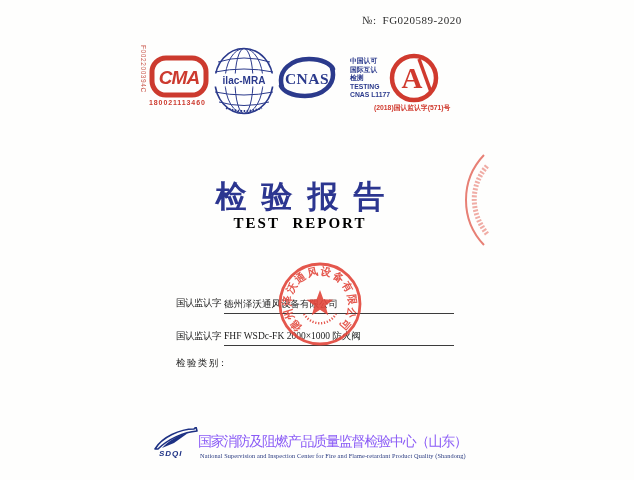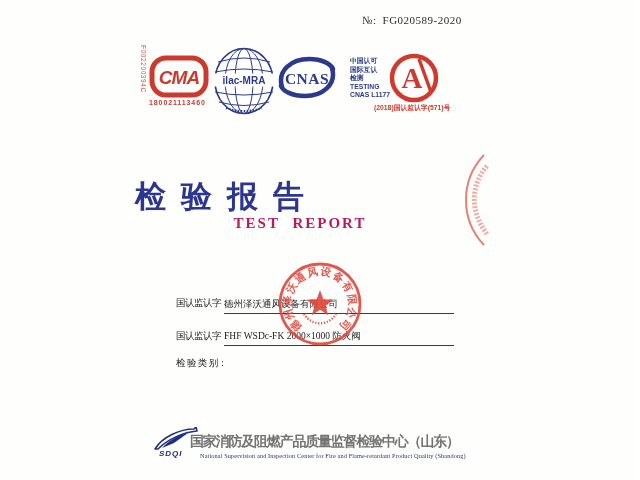--- a/index.html
+++ b/index.html
@@ -15,40 +15,40 @@
   .side-code{left:147px;top:45px;font-size:6.5px;color:#c9574c;transform:rotate(90deg);
              transform-origin:top left;letter-spacing:.6px;white-space:nowrap;font-family:"Liberation Sans",sans-serif;}
   .cma-num{left:149px;top:99px;width:60px;font-size:7px;color:#cc3a2e;letter-spacing:.9px;
            font-family:"Liberation Sans",sans-serif;font-weight:bold;}
   .cnas-block{left:350px;top:57px;font-size:6.8px;line-height:8.6px;color:#2b3a8c;
               font-family:"Liberation Sans",sans-serif;font-weight:bold;}
   .cal-caption{left:374px;top:103px;font-size:6.8px;color:#d03a2e;font-weight:bold;
                font-family:"Liberation Sans",sans-serif;white-space:nowrap;}
 
   
-  .title-zh{left:120px;top:176px;width:360px;font-size:31px;font-weight:bold;
+  .title-zh{left:120px;top:176px;width:360px;text-align:center;font-size:31px;font-weight:bold;
             color:#2c3690;letter-spacing:15px;text-indent:15px;
             font-family:"Liberation Sans","DejaVu Sans",sans-serif;}
   .title-en{left:120px;top:215px;width:360px;text-align:center;font-size:15px;font-weight:bold;
-            color:#be185d;letter-spacing:2px;word-spacing:7px;}
+            color:#000000;letter-spacing:2px;word-spacing:7px;}
 
   
   .flabel{left:176px;font-size:9.5px;letter-spacing:-0.5px;color:#1d1d1d;white-space:nowrap;}
   .fline{left:224px;width:230px;height:15px;border-bottom:1.2px solid #3c3c3c;
          font-size:9.5px;color:#1b1b1b;white-space:nowrap;}
   .row1l{top:297px;} .row1v{top:298px;}
   .row2l{top:330px;} .row2v{top:330px;}
   .row3l{top:357px;font-family:Liberation Serif, serif;} .row3v{top:358px;}
 
   
   .stamp{left:270px;top:252px;opacity:.9;}
   .partial-stamp{left:448px;top:150px;opacity:.75;}
 
   
-  .footer-zh{left:190px;top:433px;font-size:14px;font-weight:bold;color:#737373;
+  .footer-zh{left:198px;top:433px;font-size:14px;font-weight:normal;color:#8b5cf6;
              letter-spacing:-1.2px;white-space:nowrap;
              font-family:"Liberation Sans","DejaVu Sans",sans-serif;}
   .footer-en{left:200px;top:452px;font-size:6.3px;color:#27387f;white-space:nowrap;letter-spacing:.1px;}
   .sdqi-text{left:159px;top:449px;font-size:8px;font-weight:bold;font-style:italic;color:#1d3184;
              font-family:"Liberation Sans",sans-serif;letter-spacing:1px;}
 </style>
 </head>
 <body>
 
 <div class="canvas">

